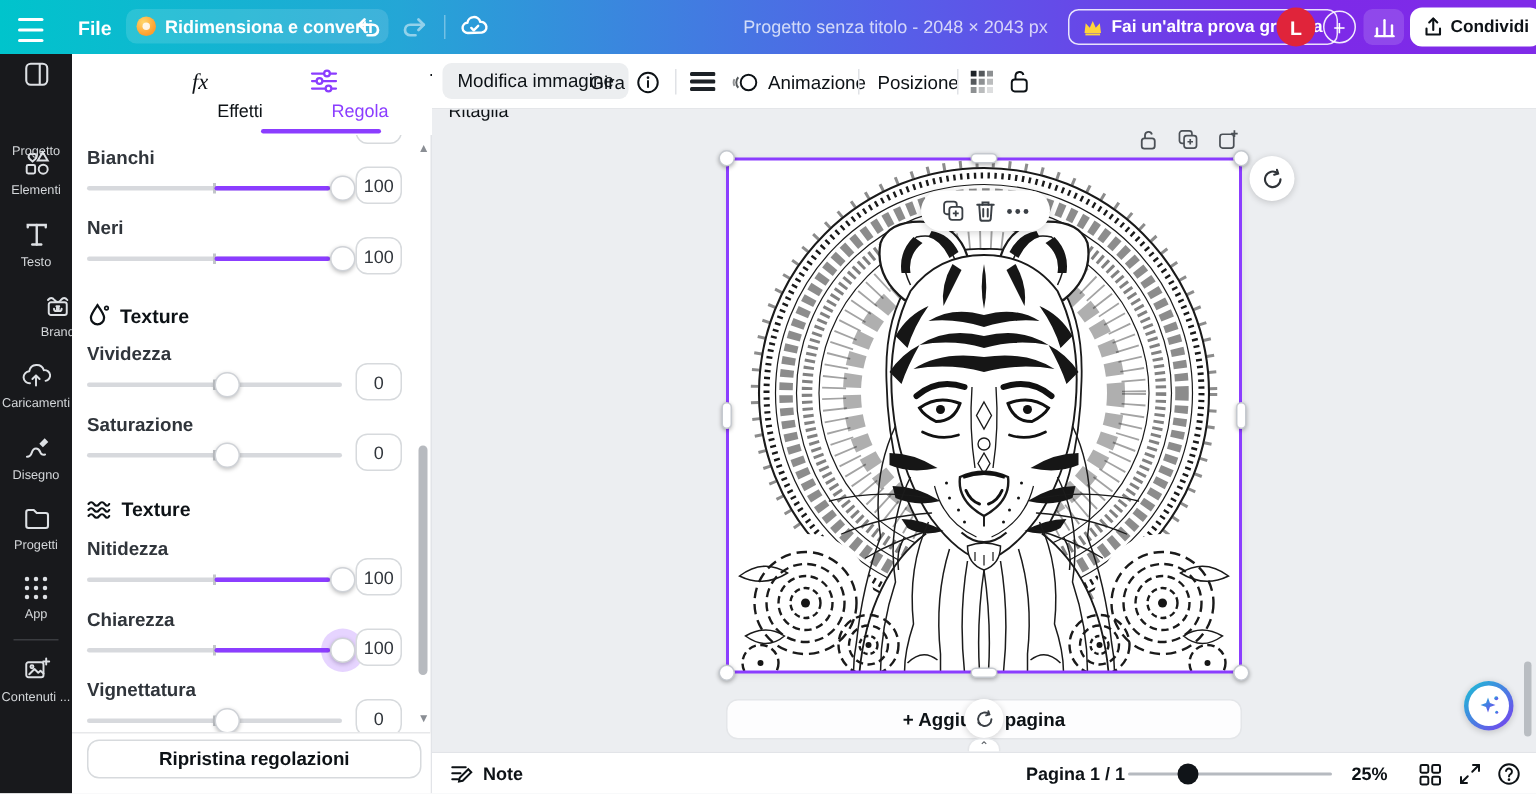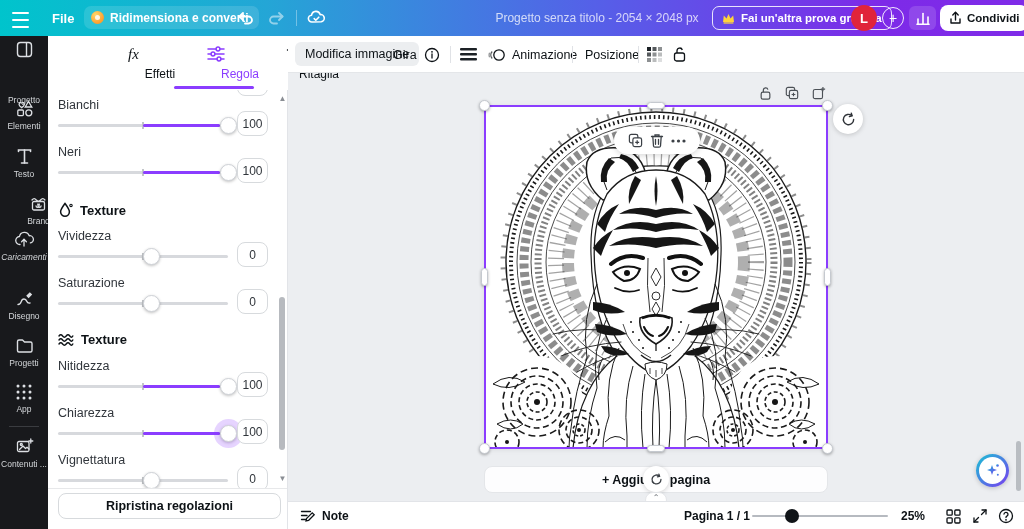--- a/index.html
+++ b/index.html
@@ -38,21 +38,21 @@
 
   
   .panel { position:absolute; left:48px; top:36px; width:240px; height:493px; background:#fff; border-right:1px solid #e2e4e8; }
   .tabs { position:absolute; left:0; top:0; width:240px; height:54px; background:#fff; }
   .tab { position:absolute; top:9px; width:64px; display:flex; flex-direction:column; align-items:center; gap:4px; cursor:pointer; }
   .tab .tlbl { font-size:12px; color:#0d1216;padding-left:48px; }
   .tab.active .tlbl { color:#8b3dff; }
   .tab-underline { position:absolute; top:50px; height:3px; border-radius:2px; background:#8b3dff; }
   .scrollwrap { position:absolute; left:0; top:54px; width:232px; height:398px; overflow:hidden; }
   .srow { position:absolute; left:0; width:232px; height:46px; }
-  .slabel { position:absolute; left:10px; top:0; font-size:12.5px; color:#30353b; }
+  .slabel { position:absolute; left:10px; top:0; font-size:12.5px; color:#30353b;font-weight:bold; }
   .strack { position:absolute; left:10px; top:26px; width:170px; height:3px; background:#d7d9dd; border-radius:2px; cursor:pointer; }
   .stick { position:absolute; left:84px; top:-2px; width:2px; height:7px; background:#c2c5c9; }
   .sfill { position:absolute; top:0; height:3px; background:#8b3dff; border-radius:2px; }
   .sknob { position:absolute; top:-7px; width:17px; height:17px; margin-left:-8px; background:#fff; border:1px solid #cfd2d7; border-radius:50%; box-shadow:0 1px 3px rgba(0,0,0,.25); }
   .sknob.halo { box-shadow:0 0 0 6px rgba(139,61,255,.22), 0 1px 3px rgba(0,0,0,.25); }
   .sval { position:absolute; left:189px; top:13px; width:31px; height:25px; border:1px solid #d7dadd; border-radius:8px; background:#fff; display:flex; align-items:center; justify-content:center; font-size:12px; color:#30353b; }
   .sechead { position:absolute; left:10px; display:flex; align-items:center; gap:7px; font-size:13px; font-weight:700; color:#0d1216; }
   .panel-scroll-thumb { position:absolute; left:231px; top:261px; width:6px; height:153px; background:#b7babf; border-radius:3px; }
   .scroll-arrow { position:absolute; left:230px; width:9px; height:9px; color:#8a8e94; font-size:8px; line-height:9px; text-align:center; }
   .panel-footer { position:absolute; left:0; top:452px; width:239px; height:41px; background:#fff; border-top:1px solid #e7e8ea; }
@@ -115,21 +115,21 @@
           <path d="M16.5,8.5 H7.5 a3.5,3.5 0 0 0 0,7 H11"></path>
         </svg>
     </div>
     <div class="tb-item tb-divider" style="left:296px; top:10px;"></div>
     <div class="tb-item" style="left:306px; top:8px;">
       <svg width="21" height="20" viewBox="0 0 21 20" fill="none" stroke="#fff" stroke-width="1.6" stroke-linecap="round" stroke-linejoin="round">
           <path d="M6,14 a3.4,3.4 0 0 1 -.4,-6.8 a4.4,4.4 0 0 1 8.6,-.6 a3.2,3.2 0 0 1 1,7.1 Z"></path>
           <path d="M8.2,10.6 l1.6,1.6 l3,-3"></path>
         </svg>
     </div>
-    <div class="tb-item doc-title" style="left:487px; top:11px; width:220px;">Progetto senza titolo - 2054 × 2048 px</div>
+    <div class="tb-item doc-title" style="left:487px; top:11px; width:220px;">Progetto senza titolo - 2048 × 2043 px</div>
     <div class="tb-item trial-btn" style="left:712px; top:6px;">
       <svg width="13" height="11" viewBox="0 0 13 11">
           <path d="M1,9 L1.8,2.5 L4.5,5.5 L6.5,1 L8.5,5.5 L11.2,2.5 L12,9 Z" fill="#ffd43b"></path>
           <rect x="1.6" y="9.3" width="9.8" height="1.3" fill="#ffd43b"></rect>
         </svg>
       <span>Fai un'altra prova gratuita</span>
     </div>
     <div class="tb-item avatar" style="left:851px; top:5px;">L</div>
     <div class="tb-item plus-circle" style="left:882px; top:7px;">+</div>
     <div class="tb-item stats-btn" style="left:909px; top:6px;">
@@ -177,21 +177,21 @@
     </div>
     <div class="side-item" style="top:158px;padding-left:29px;">
       <svg width="19" height="19" viewBox="0 0 19 19" fill="none" stroke="#dde0e4" stroke-width="1.3" stroke-linecap="round">
           <path d="M3,6 q2.2,-2.6 4.3,0 q2.2,2.6 4.3,0 q2.2,-2.6 4.3,0"></path>
           <rect x="3.5" y="7.5" width="12" height="8.5" rx="1.5"></rect>
           <path d="M7,11.8 a1.6,1.6 0 1 0 1.6,-1.6"></path>
           <path d="M10.5,10.2 a1.6,1.6 0 1 0 1.6,1.6"></path>
         </svg>
       <span class="lbl">Brand</span>
     </div>
-    <div class="side-item" style="top:194px;font-style:italic;">
+    <div class="side-item" style="top:205px;">
       <svg width="20" height="19" viewBox="0 0 20 19" fill="none" stroke="#dde0e4" stroke-width="1.3" stroke-linecap="round" stroke-linejoin="round">
           <path d="M6,14.5 a4,4 0 0 1 -.5,-8 a5,5 0 0 1 9.7,-.7 a3.6,3.6 0 0 1 1.2,7.1"></path>
           <path d="M10,16 V9.5"></path>
           <path d="M7.6,11.7 L10,9.3 L12.4,11.7"></path>
         </svg>
       <span class="lbl">Caricamenti</span>
     </div>
     <div class="side-item" style="top:253px;">
       <svg width="19" height="19" viewBox="0 0 19 19" fill="none" stroke="#dde0e4" stroke-width="1.4" stroke-linecap="round">
           <path d="M3,15.5 C7.5,15.5 5,10 9,10 C13,10 10.5,15 15,14"></path>

